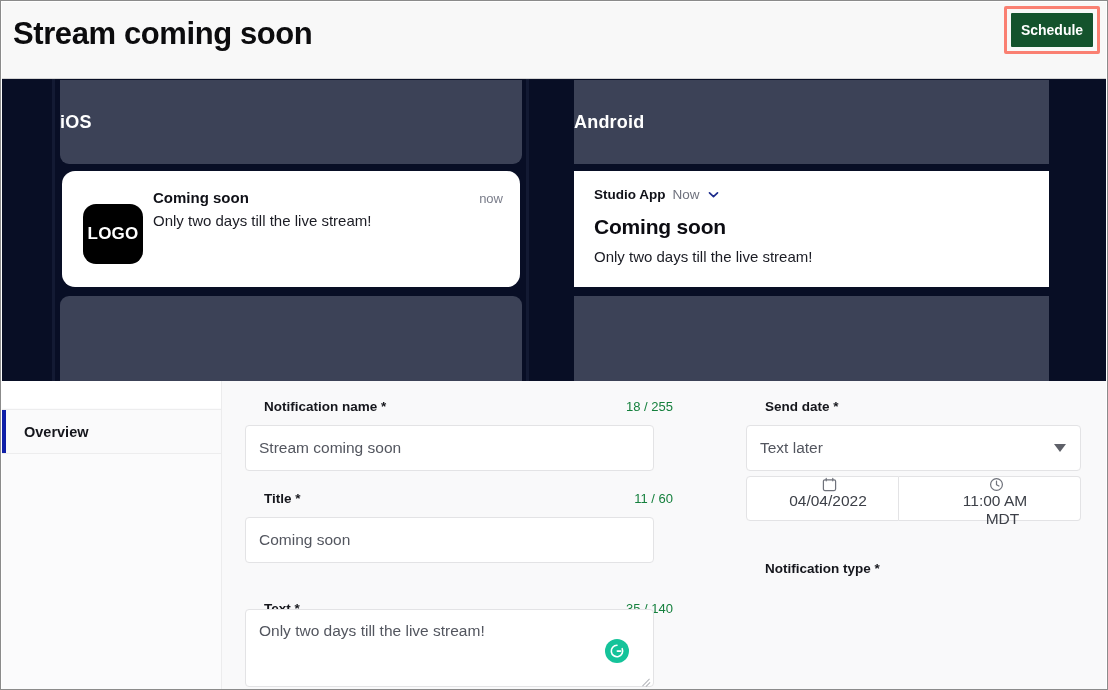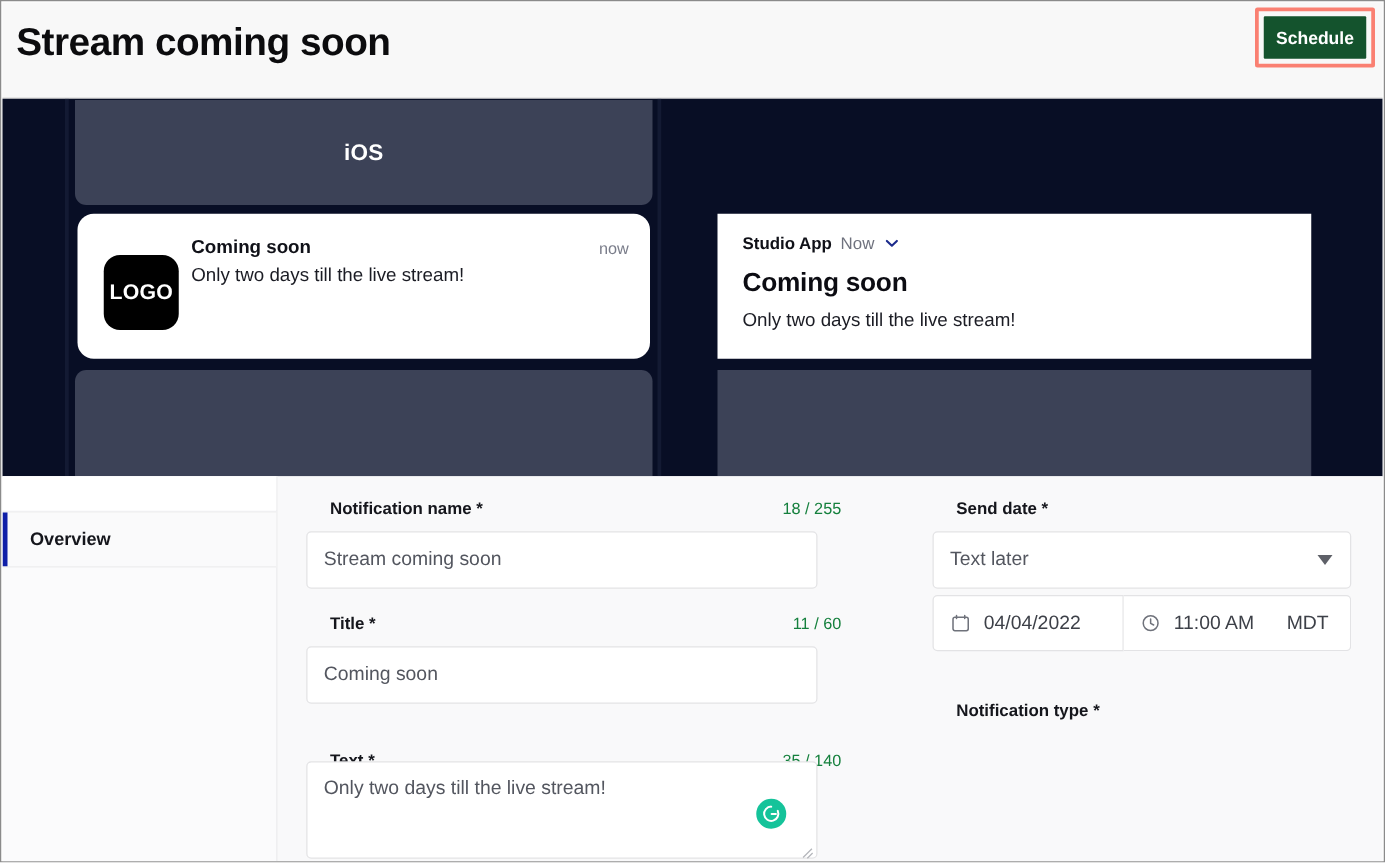--- a/index.html
+++ b/index.html
@@ -95,21 +95,21 @@
   .device-header {
     position: absolute;
     left: 0;
     top: 1px;
     width: 100%;
     height: 84px;
     background: #3c4257;
     box-sizing: border-box;
     display: flex;
     align-items: center;
-    justify-content: center;
+    justify-content: flex-start;
   }
   .device-col.ios .device-header { border-radius: 0 0 9px 9px; }
   .device-name {
     font-size: 18px;
     font-weight: bold;
     color: #ffffff;
     letter-spacing: 0.2px;
   }
   .device-filler {
     position: absolute;
@@ -370,20 +370,21 @@
     border-top: 8px solid #5e6068;
   }
   .dt-box {
     position: absolute;
     background: #ffffff;
     border: 1px solid #e3e3e5;
     box-sizing: border-box;
     display: flex;
     align-items: center;
     cursor: pointer;
+    flex-direction: column;
   }
   .dt-icon {
     margin-left: 14px;
     line-height: 0;
     display: inline-block;
   }
   .dt-value {
     font-size: 15.5px;
     color: #3d4048;
     margin-left: 11px;
@@ -418,20 +419,23 @@
       <div class="device-filler"></div>
       <div class="ios-card">
         <div class="ios-logo">LOGO</div>
         <div class="ios-title">Coming soon</div>
         <div class="ios-time">now</div>
         <div class="ios-body">Only two days till the live stream!</div>
       </div>
     </div>
 
     <div class="device-col android">
+      <div class="device-header">
+        <span class="device-name">Android</span>
+      </div>
       <div class="device-filler"></div>
       <div class="android-card">
         <div class="android-meta">
           <span class="android-app">Studio App</span>
           <span class="android-now">Now</span>
           <span class="android-chevron">
             <svg width="13" height="13" viewBox="0 0 13 13">
                 <path d="M2.5 4.8 L6.5 8.6 L10.5 4.8" fill="none" stroke="#1c2b8c" stroke-width="1.7" stroke-linecap="round" stroke-linejoin="round"></path>
               </svg>
           </span>

